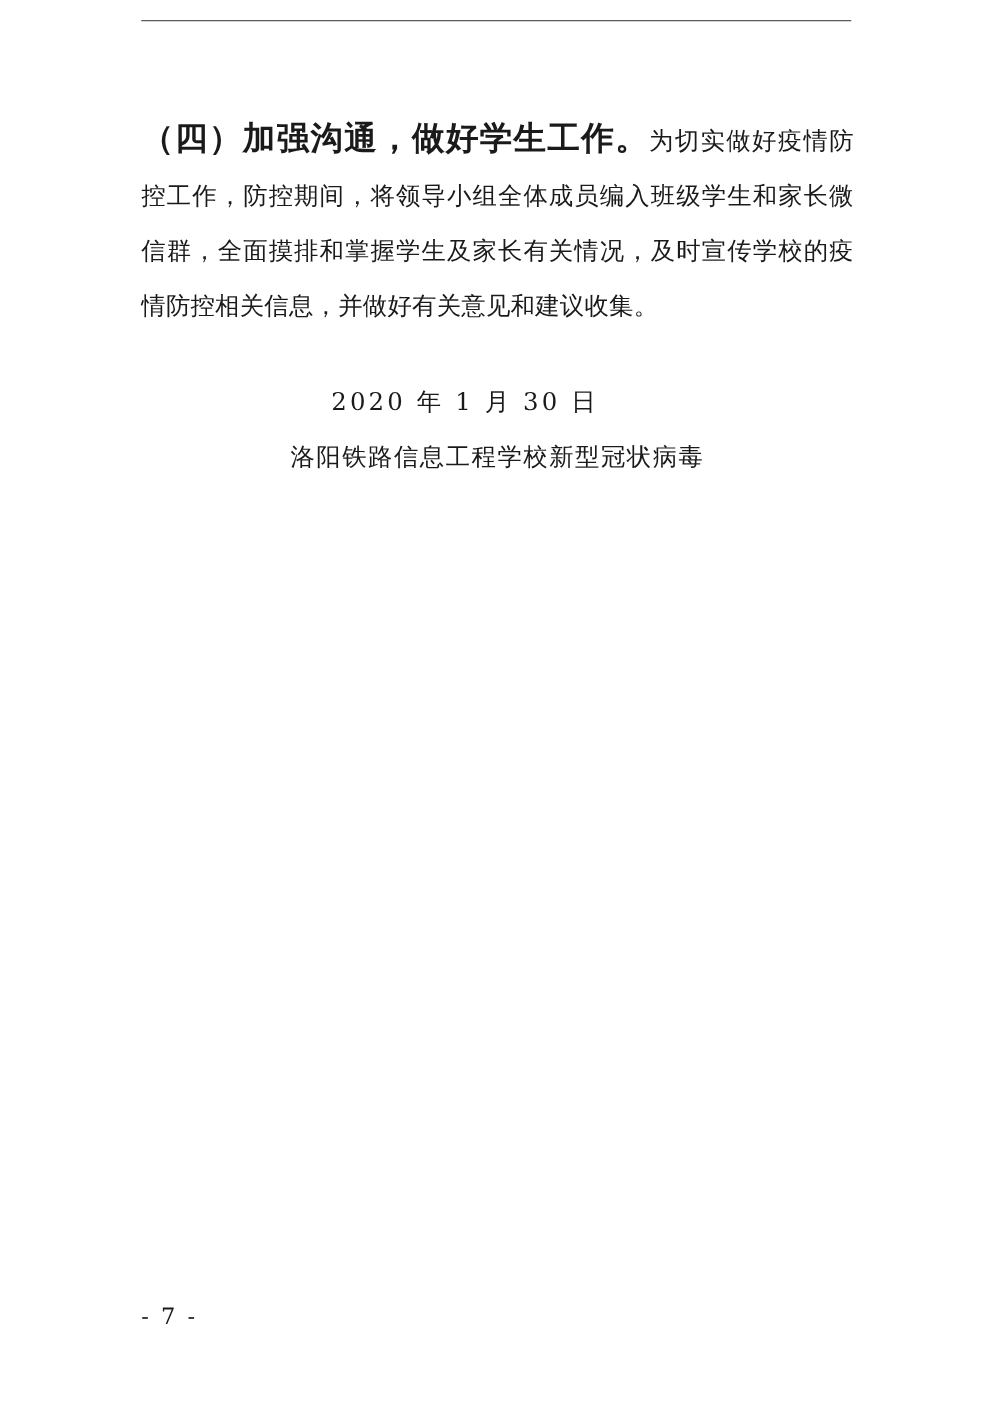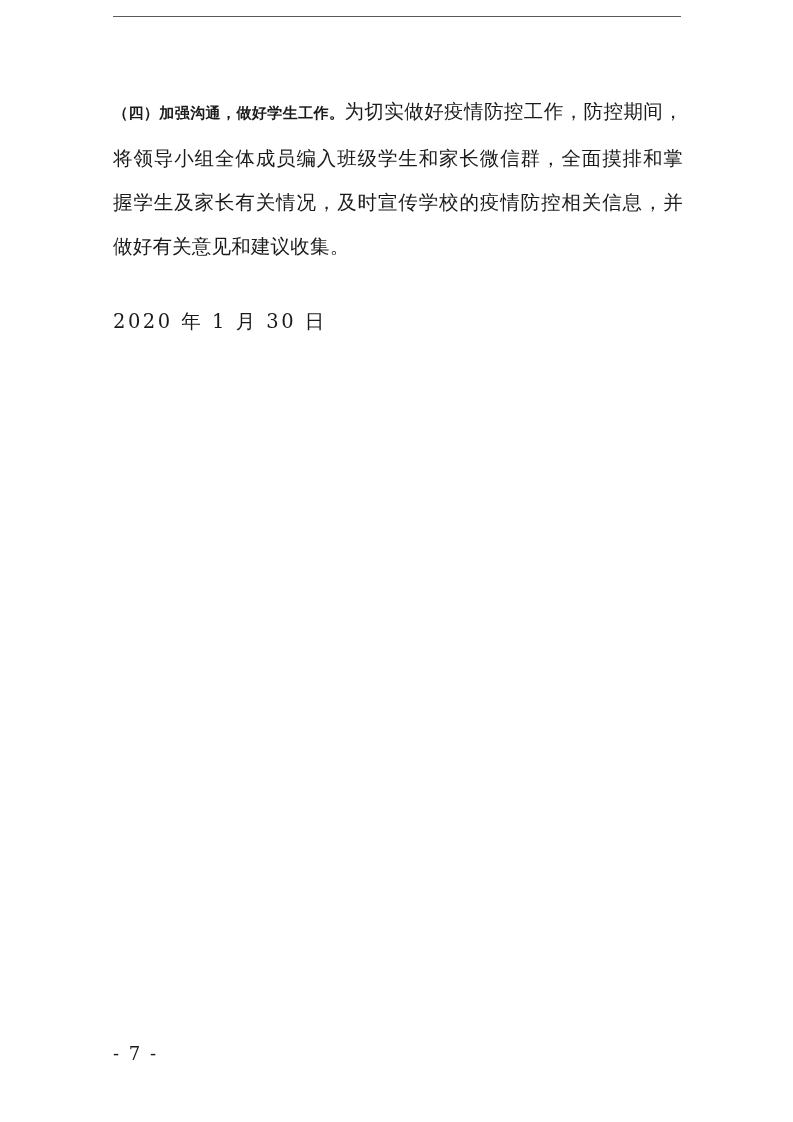--- a/index.html
+++ b/index.html
@@ -39,28 +39,28 @@
     font-size: 19.5px;
     line-height: 44px;
     text-align: justify;
     text-justify: inter-ideograph;
     margin: 0;
     letter-spacing: 0.2px;
   }
   .lead {
     font-weight: bold;
     font-family: Liberation Mono, monospace;
-    font-size: 15px;
+    font-size: 26px;
   }
   .signature-block {
     position: absolute;
     left: 113px;
     top: 300px;
     width: 570px;
-    text-align: left;
+    text-align: center;
   }
   .sig-line {
     font-size: 19.5px;
     line-height: 44px;
     letter-spacing: 0.5px;
     white-space: nowrap;
   }
   .sig-date {
     padding-right: 52px;
     letter-spacing: 2.5px;
@@ -91,17 +91,18 @@
   <div class="rule-top"></div>
 
   <div class="content">
     <p class="para">
       <span class="lead">（四）加强沟通，做好学生工作。</span><span>为切实做好疫情防控工作，防控期间，将领导小组全体成员编入班级学生和家长微信群，全面摸排和掌握学生及家长有关情况，及时宣传学校的疫情防控相关信息，并做好有关意见和建议收集。</span>
     </p>
   </div>
 
   <div class="signature-block">
     <div class="sig-line sig-date">2020 年 1 月 30 日</div>
+    <div class="sig-line sig-org1">洛阳铁路信息工程学校新型冠状病毒</div>
   </div>
 
   <div class="footer">- 7 -</div>
 
 </div>
 
 </body></html>

